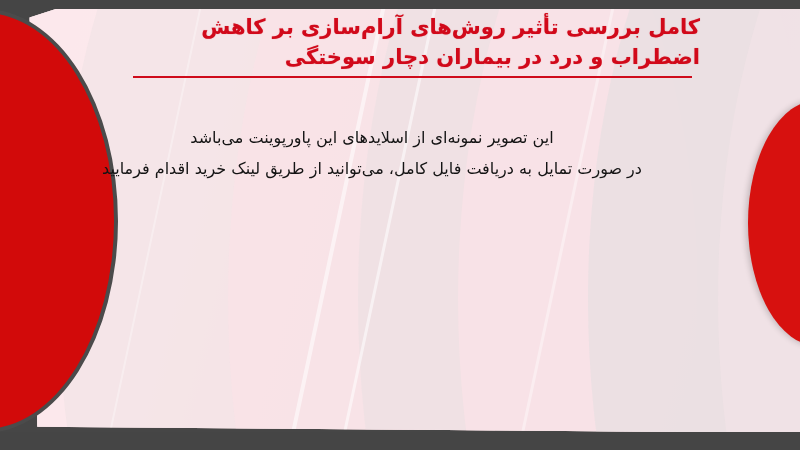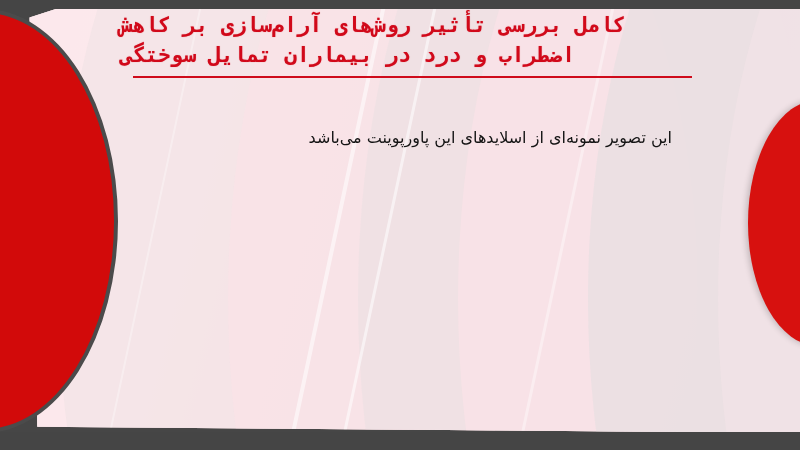--- a/index.html
+++ b/index.html
@@ -111,23 +111,22 @@
     border-radius: 50%;
     box-shadow: -2px 0 6px rgba(0,0,0,0.20);
   }
 
   
   .title-block {
     position: absolute;
     left: 120px;
     top: 12px;
     width: 580px;
-    text-align: left;
+    text-align: right;
     direction: rtl;
-    font-family: Liberation Mono, monospace;
   }
   .title-line {
     color: #d1091a;
     font-size: 21px;
     font-weight: bold;
     line-height: 30px;
     white-space: nowrap;
     text-shadow: 0 0 1px rgba(209,9,26,0.45);
   }
   .title-rule {
@@ -138,21 +137,21 @@
     height: 0;
     border-top: 2px solid #cf0b1b;
   }
 
   
   .body-block {
     position: absolute;
     right: 128px;
     top: 122px;
     width: 600px;
-    text-align: right;
+    text-align: center;
     direction: rtl;
   }
   .body-line {
     color: #141414;
     font-size: 16px;
     line-height: 31px;
     white-space: nowrap;
   }
 </style>
 </head>
@@ -176,22 +175,23 @@
     <div class="streak s1"></div>
     <div class="streak s2"></div>
     <div class="streak s3"></div>
   </div>
 
   <div class="red-right"></div>
   <div class="red-left"></div>
 
   <div class="title-block">
     <div class="title-line">کامل بررسی تأثیر روش‌های آرام‌سازی بر کاهش</div>
-    <div class="title-line">اضطراب و درد در بیماران تمایل سوختگی</div>
+    <div class="title-line">اضطراب و درد در بیماران دچار سوختگی</div>
   </div>
   <div class="title-rule"></div>
 
   <div class="body-block">
     <div class="body-line">این تصویر نمونه‌ای از اسلایدهای این پاورپوینت می‌باشد</div>
+    <div class="body-line">در صورت تمایل به دریافت فایل کامل، می‌توانید از طریق لینک خرید اقدام فرمایید</div>
   </div>
 
   <div class="frame-bottom"></div>
 </div>
 
 </body></html>

